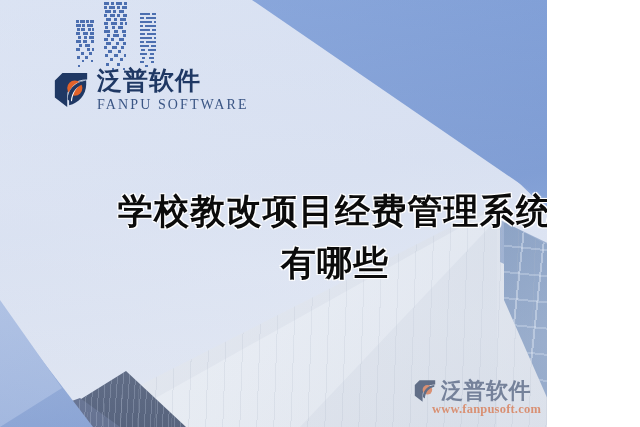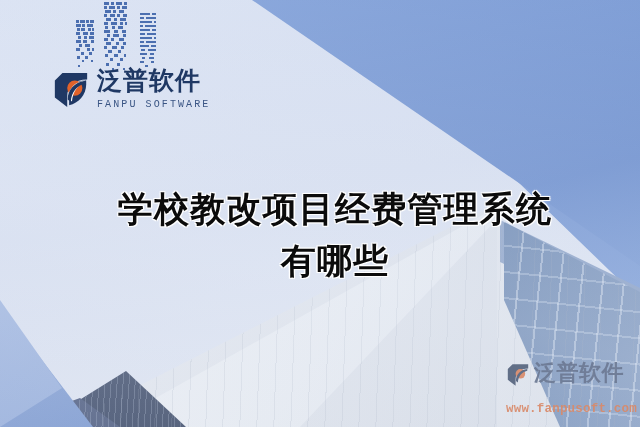--- a/index.html
+++ b/index.html
@@ -3,24 +3,24 @@
 <meta charset="utf-8">
 <title>学校教改项目经费管理系统有哪些</title>
 <style>
   html, body {
     margin: 0;
     padding: 0;
     background: #ffffff;
   }
   #banner {
     position: relative;
-    width: 640px;
+    width: 547px;
     height: 427px;
     overflow: hidden;
-    font-family: Liberation Mono, monospace;
+    font-family: Liberation Serif, serif;
     background: #d4dcf0;
     user-select: none;
   }
 
   
   .layer { position: absolute; inset: 0; }
 
   
   .bg-base {
     background: linear-gradient(170deg, #d6dff1 0%, #d2dbee 45%, #dfe5f1 100%);
@@ -151,21 +151,21 @@
   .logo-words { display: flex; flex-direction: column; justify-content: center; }
   .logo-cn {
     font-size: 25px;
     font-weight: 700;
     color: #1f3864;
     line-height: 1.06;
     letter-spacing: 1px;
     white-space: nowrap;
   }
   .logo-en {
-    font-size: 10px;
+    font-size: 14px;
     font-weight: 400;
     color: #3a5584;
     letter-spacing: 2.1px;
     line-height: 1;
     margin-top: 3px;
     white-space: nowrap;
   }
 
   
   #headline {
@@ -203,21 +203,21 @@
   .wm-mark { width: 24px; height: 24px; display: block; }
   .wm-cn {
     font-size: 22px;
     font-weight: 700;
     color: #6d7a94;
     line-height: 1;
     letter-spacing: .5px;
     white-space: nowrap;
   }
   .wm-url {
-    margin-top: 16px;
+    margin-top: 0;
     text-align: right;
     font-size: 12.5px;
     font-weight: 700;
     color: #d98a6a;
     letter-spacing: .2px;
     line-height: 1;
     white-space: nowrap;
   }
 </style>
 </head>

